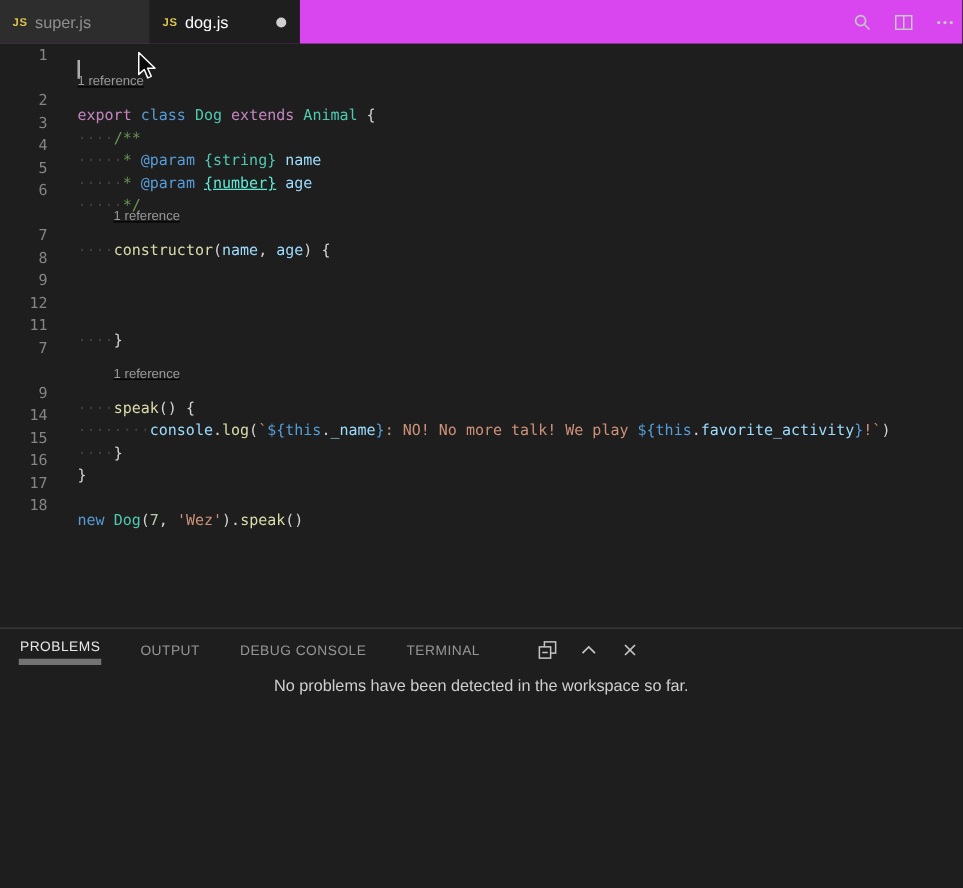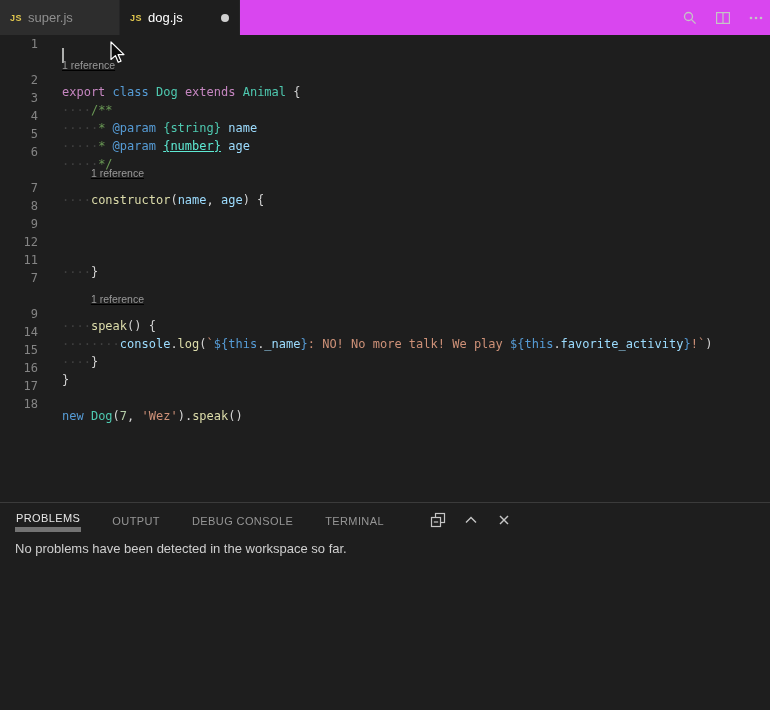--- a/index.html
+++ b/index.html
@@ -63,21 +63,21 @@
     font-size:11px; letter-spacing:0.4px; color:#969696;
     margin-right:30px; padding:4px 1px 3px; cursor:pointer; white-space:nowrap;
   }
   .panel-tab.active { color:#e7e7e7; border-bottom:5px solid #737373; }
   .filter {
     margin-left:auto; width:283px; height:24px;
     background:#3c3c3c; border:1px solid #3c3c3c; color:#cccccc;
     font-family:"Liberation Sans", sans-serif; font-size:12px; padding:0 8px; outline:none;
   }
   .filter::placeholder { color:#a0a0a0; }
-  .panel-body { padding:4px 15px; font-size:13px; color:#cfcfcf; }
+  .panel-body { padding:4px 15px; font-size:13px; color:#cfcfcf;text-align:center; }
 
   .mouse { position:absolute; z-index:50; pointer-events:none; }
 </style>
 </head>
 <body>
 
 <div class="tabbar">
   <div class="tabs">
       <div class="tab">
         <span class="js-icon">JS</span>

